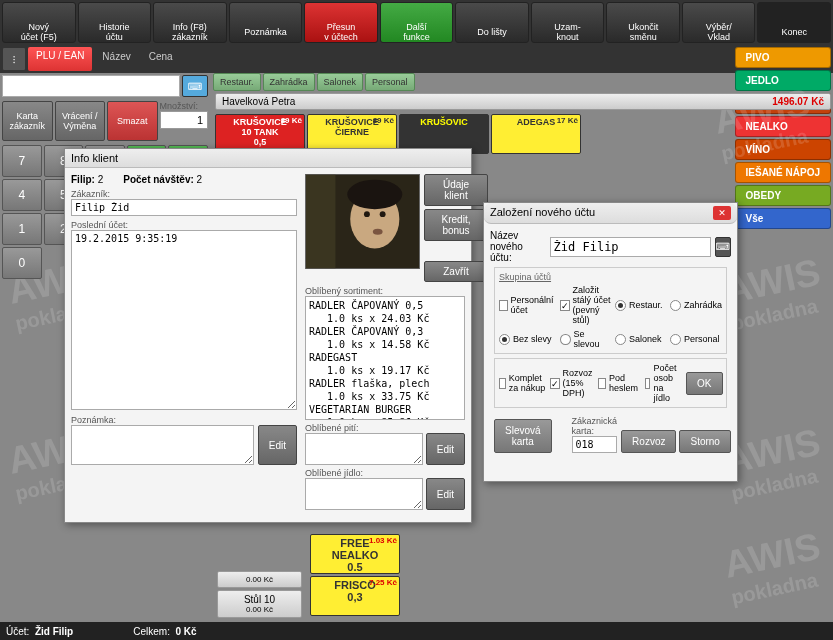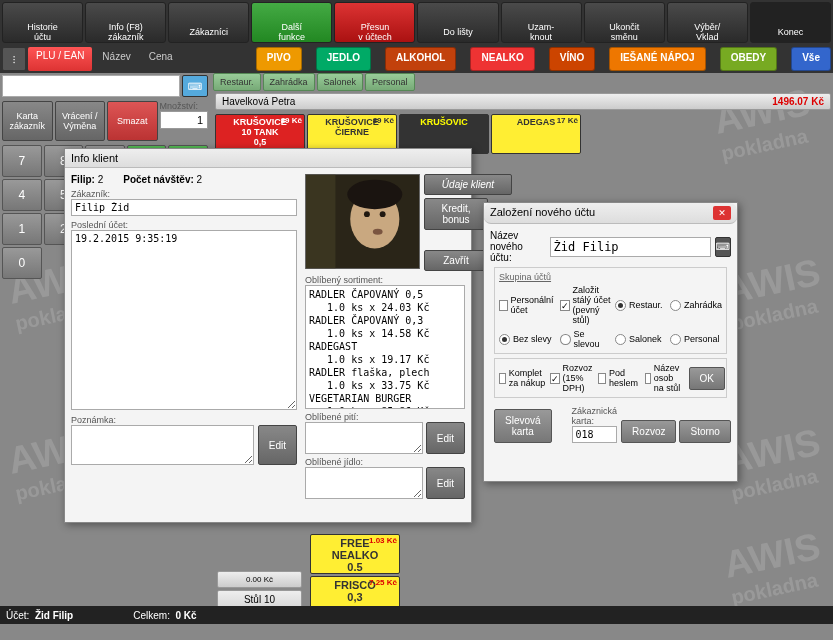--- a/index.html
+++ b/index.html
@@ -61,21 +61,21 @@
   .grp { border:1px solid #ccc; margin:4px; padding:4px; }
   .grp-t { font-size:9px; color:#666; margin-bottom:3px;text-decoration:underline; }
   .chk, .rad { display:flex; align-items:center; gap:3px; font-size:9px; }
   .chkbox { width:11px; height:11px; border:1px solid #888; background:#fff; }
   .radbox { width:11px; height:11px; border:1px solid #888; border-radius:50%; background:#fff; display:flex; align-items:center; justify-content:center; }
   .radbox.on::after { content:''; width:5px; height:5px; background:#333; border-radius:50%; }
   .chkbox.on::after { content:'✓'; font-size:9px; line-height:9px; }
   .dlg-new .btn2 { background:linear-gradient(#999,#777); color:#fff; border:1px solid #555; border-radius:2px; padding:5px 10px; font-size:10px; }
   
   
-  .status { position:absolute; bottom:16px; left:0; right:0; height:18px; background:#222; color:#fff; font-size:10px; display:flex; align-items:center; padding:0 6px; gap: 60px; }
+  .status { position:absolute; bottom:0; left:0; right:0; height:18px; background:#222; color:#fff; font-size:10px; display:flex; align-items:center; padding:0 6px; gap: 60px; }
   
   
   .tablearea { position:absolute; left:215px; bottom:20px; }
   .tablebtn { background:linear-gradient(#eee,#ccc); border:1px solid #999; border-radius:2px; padding:3px 10px; font-size:10px; margin:2px; width:85px; text-align:center; }
   .tablebtn .amt { font-size:8px; }
   
   
   .wm { position:absolute; font-size:38px; font-weight:bold; color:rgba(255,255,255,0.15); transform:rotate(-12deg); pointer-events:none; }
   .wm small { display:block; font-size:20px; }
 </style>
@@ -85,41 +85,46 @@
 <div class="wm" style="right:20px; top:90px;"><span>AWIS</span><small>pokladna</small></div>
 <div class="wm" style="left:10px; top:260px;"><span>AWIS</span><small>pokladna</small></div>
 <div class="wm" style="right:10px; top:260px;"><span>AWIS</span><small>pokladna</small></div>
 <div class="wm" style="left:10px; top:430px;"><span>AWIS</span><small>pokladna</small></div>
 <div class="wm" style="right:10px; top:430px;"><span>AWIS</span><small>pokladna</small></div>
 <div class="wm" style="right:10px; bottom:40px;"><span>AWIS</span><small>pokladna</small></div>
 
 <div class="topbar" id="topbar">
     <div class="topbtn ">
       <div class="ico"></div>
+      <div style="white-space:pre-line;">Nový
+účet (F5)</div>
+    </div>
+    <div class="topbtn ">
+      <div class="ico"></div>
       <div style="white-space:pre-line;">Historie
 účtu</div>
     </div>
     <div class="topbtn ">
       <div class="ico"></div>
       <div style="white-space:pre-line;">Info (F8)
 zákazník</div>
     </div>
     <div class="topbtn ">
       <div class="ico"></div>
-      <div style="white-space:pre-line;">Zákazníci</div>
+      <div style="white-space:pre-line;">Poznámka</div>
+    </div>
+    <div class="topbtn red">
+      <div class="ico"></div>
+      <div style="white-space:pre-line;">Přesun
+v účtech</div>
     </div>
     <div class="topbtn green">
       <div class="ico"></div>
       <div style="white-space:pre-line;">Další
 funkce</div>
-    </div>
-    <div class="topbtn red">
-      <div class="ico"></div>
-      <div style="white-space:pre-line;">Přesun
-v účtech</div>
     </div>
     <div class="topbtn ">
       <div class="ico"></div>
       <div style="white-space:pre-line;">Do lišty</div>
     </div>
     <div class="topbtn ">
       <div class="ico"></div>
       <div style="white-space:pre-line;">Uzam-
 knout</div>
     </div>
@@ -139,21 +144,21 @@
     </div>
   </div>
 
 <div class="row2">
   <div class="tinybtn" style="width:24px;">⁝</div>
   <div class="pluean">PLU / EAN</div>
   <div class="nazev">Název</div>
   <div class="cena">Cena</div>
   <div style="flex:1"></div>
   <div id="rooms" style="display:flex; gap:2px;"></div>
-  <div id="cats" style="display:flex; gap:14px;">
+  <div id="cats" style="display:flex; gap:2px;flex-direction:column;">
       <div class="catbtn" style="background: rgb(238, 153, 0);">PIVO</div>
       <div class="catbtn" style="background: rgb(0, 170, 102);">JEDLO</div>
       <div class="catbtn" style="background: #c2410c;">ALKOHOL</div>
       <div class="catbtn" style="background: rgb(238, 51, 51);">NEALKO</div>
       <div class="catbtn" style="background: rgb(204, 68, 0);">VÍNO</div>
       <div class="catbtn" style="background: rgb(238, 119, 0);">IEŠANÉ NÁPOJ</div>
       <div class="catbtn" style="background: rgb(119, 170, 34);">OBEDY</div>
       <div class="catbtn" style="background: rgb(51, 102, 204);">Vše</div>
     </div>
 </div>
@@ -283,21 +288,21 @@
                 <rect width="115" height="95" fill="#2a2518"></rect>
                 <ellipse cx="70" cy="45" rx="25" ry="30" fill="#c9a880"></ellipse>
                 <ellipse cx="70" cy="20" rx="28" ry="15" fill="#1a1410"></ellipse>
                 <circle cx="62" cy="40" r="3" fill="#201810"></circle>
                 <circle cx="78" cy="40" r="3" fill="#201810"></circle>
                 <ellipse cx="73" cy="58" rx="5" ry="3" fill="#7a5540"></ellipse>
                 <rect x="0" y="0" width="30" height="95" fill="#3a3520"></rect>
               </svg>
           </div>
           <div style="display:flex; flex-direction:column; gap:3px;">
-            <button class="btn" style="width:88px;font-style:italic;">Údaje klient</button>
+            <button class="btn" style="width:64px;">Údaje klient</button>
             <button class="btn" style="width:64px;">Kredit, bonus</button>
             <div style="height:14px;"></div>
             <button class="btn" style="width:64px;">Zavřít</button>
           </div>
         </div>
         <div class="field-label" style="margin-top:4px;">Oblíbený sortiment:</div>
         <div class="txtinput monolist" style="height:124px; overflow:hidden;">RADLER ČAPOVANÝ 0,5
    1.0 ks x 24.03 Kč       24.03 Kč
 RADLER ČAPOVANÝ 0,3
    1.0 ks x 14.58 Kč       14.58 Kč
@@ -378,21 +383,21 @@
       <label class="chk">
           <span class="chkbox on"></span>
           <span>Rozvoz (15% DPH)</span>
         </label>
       <label class="chk">
           <span class="chkbox"></span>
           <span>Pod heslem</span>
         </label>
       <label class="chk">
           <span class="chkbox"></span>
-          <span>Název osob na stůl</span>
+          <span>Počet osob na jídlo</span>
         </label>
       <button class="btn2" style="margin-left:auto;">OK</button>
     </div>
     <div style="display:flex; gap:4px; align-items:flex-end; padding:4px;">
       <button class="btn2">Slevová karta</button>
       <div style="flex:1;margin-left:16px;">
         <div class="field-label">Zákaznická karta:</div>
         <input class="txtinput" style="width: 100%;" value="018">
       </div>
       <div style="display:flex; gap:3px;">

